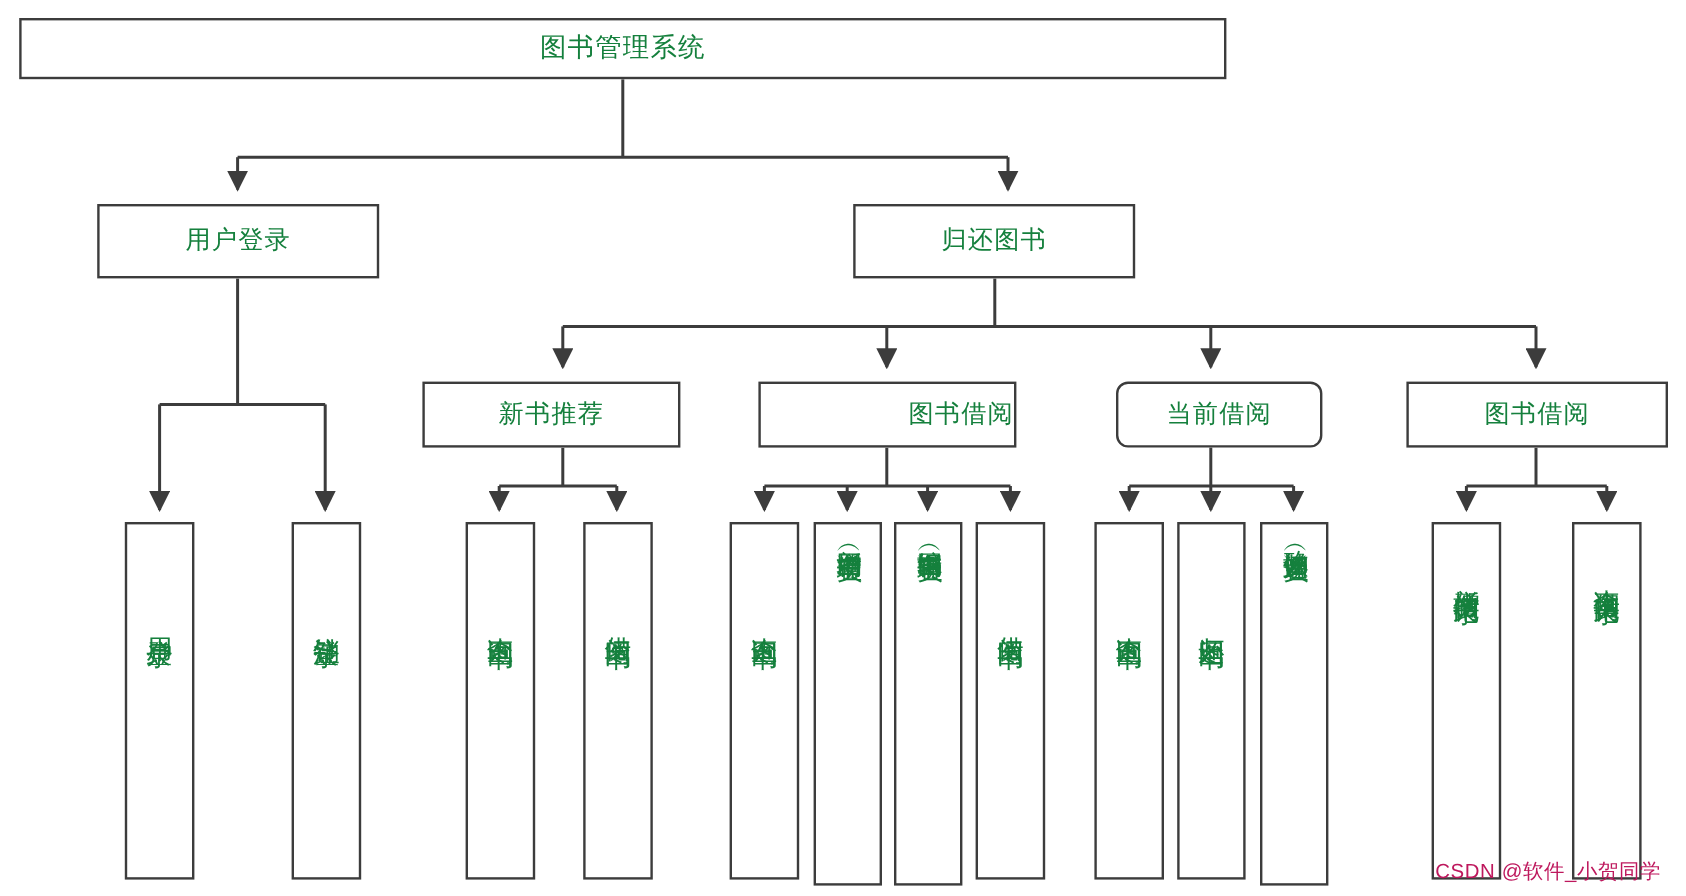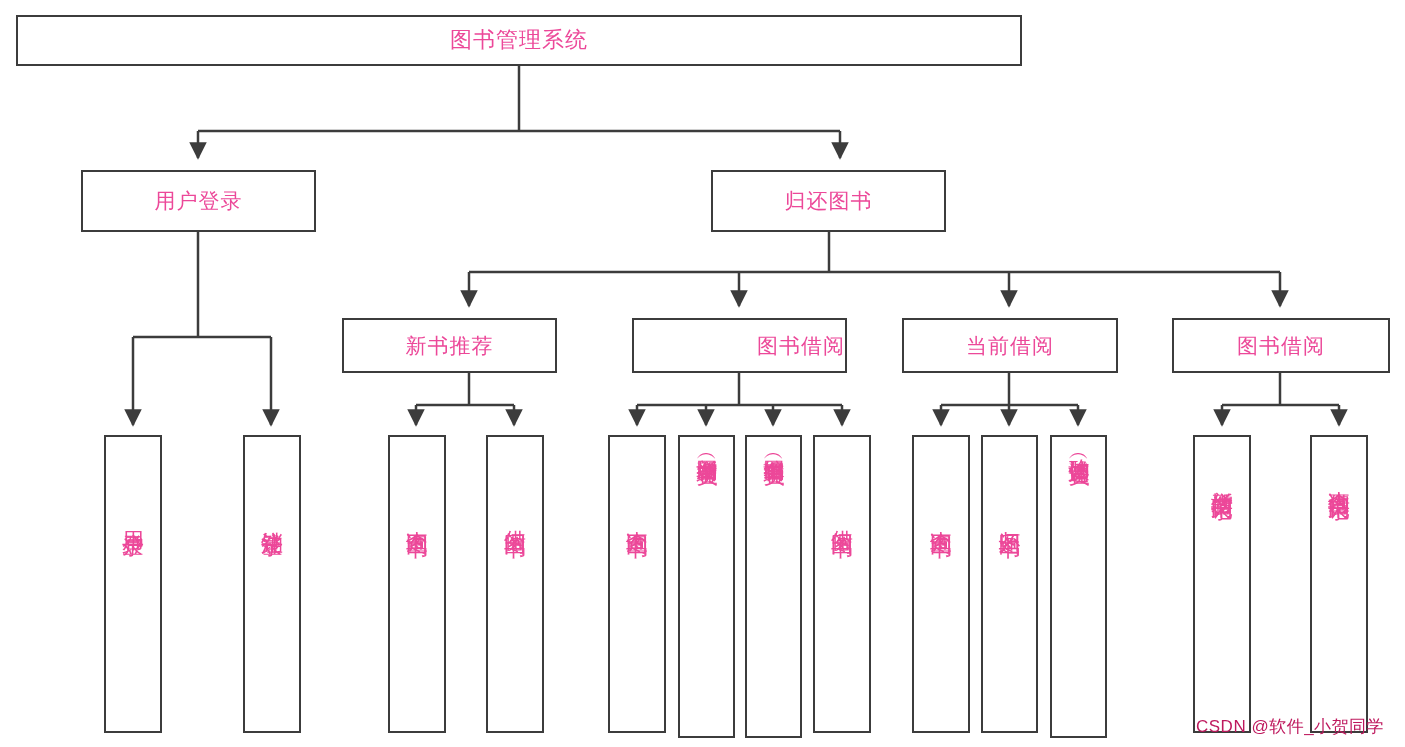--- a/index.html
+++ b/index.html
@@ -26,21 +26,21 @@
     pointer-events: none;
   }
   .node {
     position: absolute;
     box-sizing: border-box;
     border: 2px solid #3c3c3c;
     background: #ffffff;
     display: flex;
     align-items: center;
     justify-content: center;
-    color: #ec4899;
+    color: #15803d;
   }
   .node.horiz .label {
     font-size: 21px;
     line-height: 1.2;
     letter-spacing: 1px;
     white-space: nowrap;
   }
   .node.vert {
     align-items: flex-start;
     justify-content: center;
@@ -129,27 +129,27 @@
     <span class="label">图书管理系统</span>
   </div>
 
   <div class="node horiz" style="left:81px; top:170px; width:235px; height:62px;">
     <span class="label">用户登录</span>
   </div>
   <div class="node horiz" style="left:711px; top:170px; width:235px; height:62px;">
     <span class="label">归还图书</span>
   </div>
 
-  <div class="node horiz" style="left:342px; top:318px; width:215px; height:55px;">
+  <div class="node horiz" style="left:352px; top:318px; width:215px; height:55px;">
     <span class="label">新书推荐</span>
   </div>
   <div class="node horiz" style="left:632px; top:318px; width:215px; height:55px;justify-content:flex-end;">
     <span class="label">图书借阅</span>
   </div>
-  <div class="node horiz" style="left:902px; top:318px; width:216px; height:55px;">
+  <div class="node horiz" style="left:930px; top:318px; width:172px; height:55px;border-radius:10px;">
     <span class="label">当前借阅</span>
   </div>
   <div class="node horiz" style="left:1172px; top:318px; width:218px; height:55px;">
     <span class="label">图书借阅</span>
   </div>
 
   <div class="node vert" style="left:104px; top:435px; width:58px; height:298px; padding-top:76px;">
     <span class="label">用户登录</span>
   </div>
   <div class="node vert" style="left:243px; top:435px; width:58px; height:298px; padding-top:76px;">

